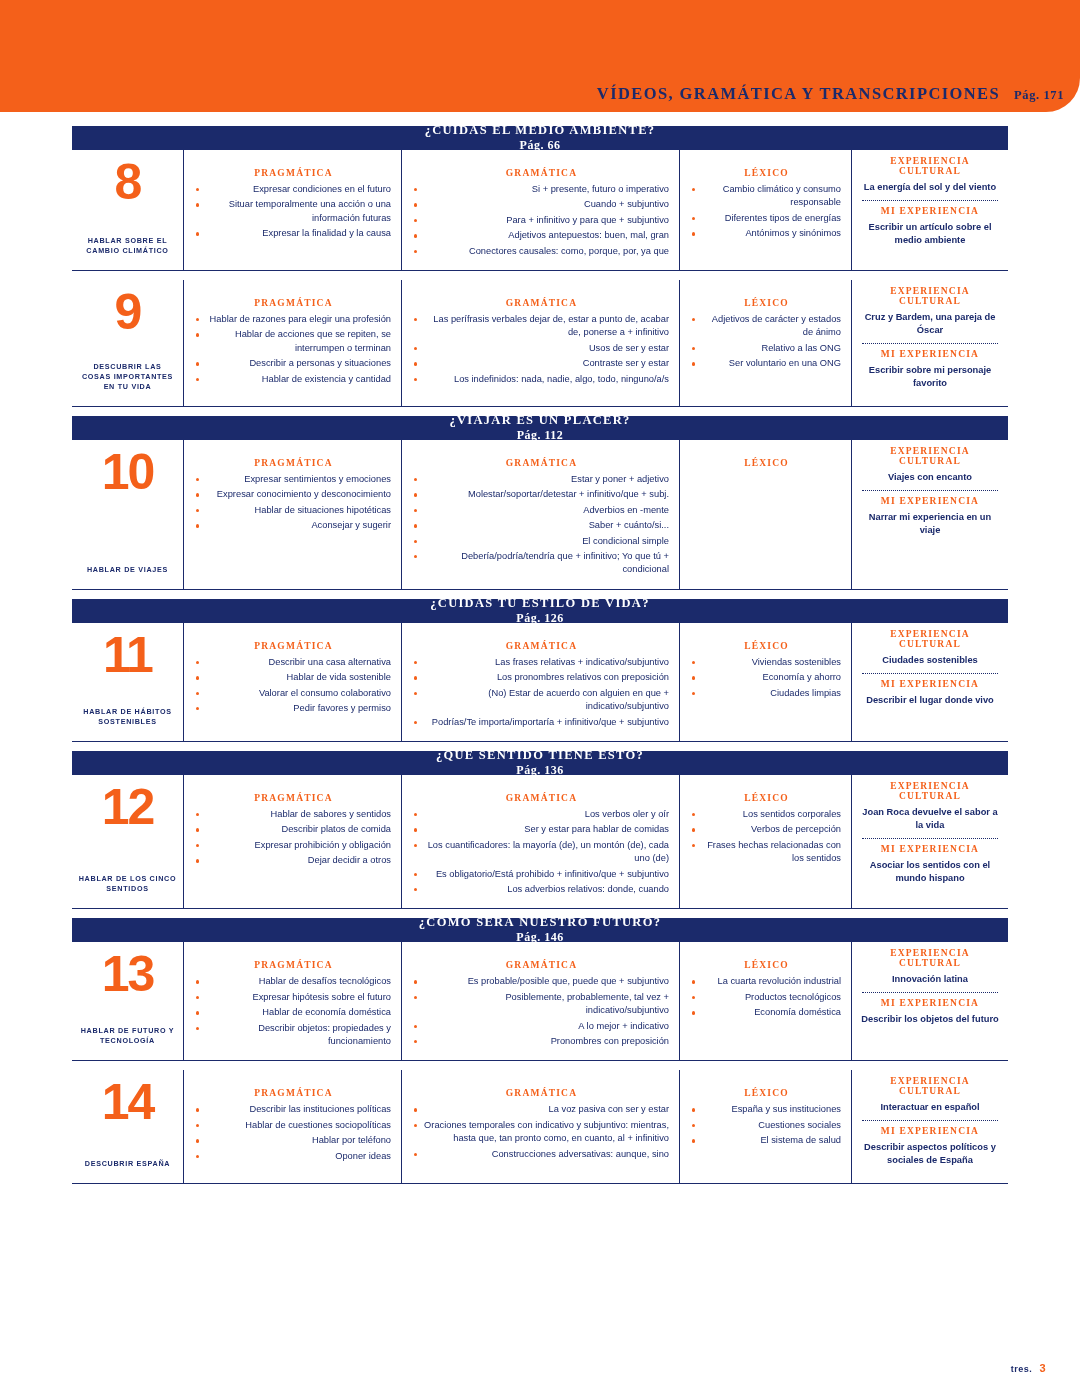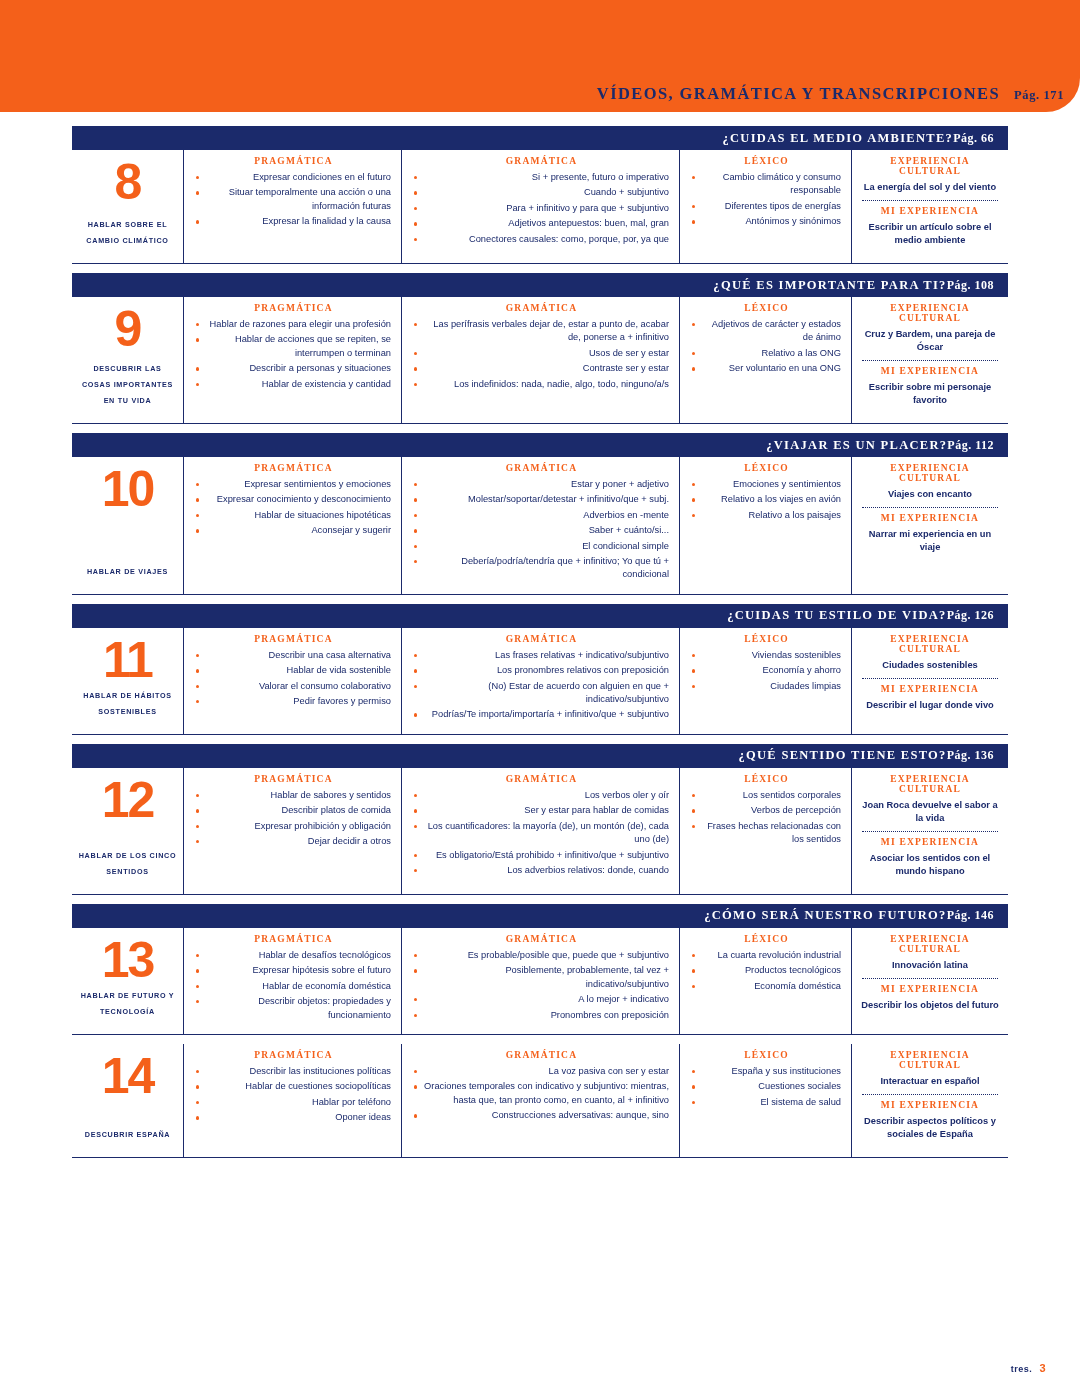--- a/index.html
+++ b/index.html
@@ -40,26 +40,27 @@
     top: 126px; left: 72px;
     width: 936px;
   }
   .unit { margin-bottom: 9px; }
   .unit-bar {
     background: #1b2a6b;
     color: #ffffff;
     height: 24px;
     display: flex;
     align-items: center;
-    justify-content: flex-end;
+    justify-content: center;
     padding: 0 14px;
     font-family: "Liberation Serif", serif;
     font-size: 12.5px;
     font-weight: bold;
     letter-spacing: 1.3px;
+    flex-direction: column;
   }
   .unit-bar .pg {
     font-size: 12px;
     letter-spacing: 0.5px;
     font-weight: bold;
   }
   .unit-body {
     display: flex;
     border-bottom: 1.6px solid #1b2a6b;
   }
@@ -79,27 +80,27 @@
     font-weight: bold;
     font-size: 50px;
     line-height: 52px;
     letter-spacing: -2px;
   }
   .unit-caption {
     margin-top: auto;
     font-size: 7.2px;
     font-weight: bold;
     letter-spacing: 0.7px;
-    line-height: 16px;
+    line-height: 10px;
     color: #1b2a6b;
     text-transform: uppercase;
     padding-bottom: 4px;
   }
   .col {
-    padding: 6px 10px 10px 12px;
+    padding: 18px 10px 10px 12px;
     border-right: 1.6px solid #1b2a6b;
   }
   .col:last-child { border-right: none; }
   .col-prag { width: 218px; }
   .col-gram { width: 278px; }
   .col-lex  { width: 172px; }
   .col-exp  { width: 156px; text-align: center; padding: 6px 8px 10px 8px; }
   .col-head {
     color: #f4601a;
     font-family: "Liberation Serif", serif;
@@ -201,24 +202,20 @@
         <div class="col col-exp">
           <div class="col-head">EXPERIENCIA CULTURAL</div>
           <div class="exp-text">La energía del sol y del viento</div>
           <div class="exp-sep"></div>
           <div class="col-head">MI EXPERIENCIA</div>
           <div class="exp-text">Escribir un artículo sobre el medio ambiente</div>
         </div>
       </div>
     </div>
     <div class="unit">
-      <div class="unit-bar">
-        <span>¿QUÉ ES IMPORTANTE PARA TI?</span>
-        <span class="pg">Pág. 108</span>
-      </div>
       <div class="unit-body">
         <div class="col-num">
           <div class="unit-number">9</div>
           <div class="unit-caption">DESCUBRIR LAS COSAS IMPORTANTES EN TU VIDA</div>
         </div>
         <div class="col col-prag">
           <div class="col-head">PRAGMÁTICA</div>
           <ul class="items">
             <li>Hablar de razones para elegir una profesión</li>
             <li>Hablar de acciones que se repiten, se interrumpen o terminan</li>
@@ -277,25 +274,20 @@
             <li>Estar y poner + adjetivo</li>
             <li>Molestar/soportar/detestar + infinitivo/que + subj.</li>
             <li>Adverbios en -mente</li>
             <li>Saber + cuánto/si...</li>
             <li>El condicional simple</li>
             <li>Debería/podría/tendría que + infinitivo; Yo que tú + condicional</li>
           </ul>
         </div>
         <div class="col col-lex">
           <div class="col-head">LÉXICO</div>
-          <ul class="items">
-            <li>Emociones y sentimientos</li>
-            <li>Relativo a los viajes en avión</li>
-            <li>Relativo a los paisajes</li>
-          </ul>
         </div>
         <div class="col col-exp">
           <div class="col-head">EXPERIENCIA CULTURAL</div>
           <div class="exp-text">Viajes con encanto</div>
           <div class="exp-sep"></div>
           <div class="col-head">MI EXPERIENCIA</div>
           <div class="exp-text">Narrar mi experiencia en un viaje</div>
         </div>
       </div>
     </div>

